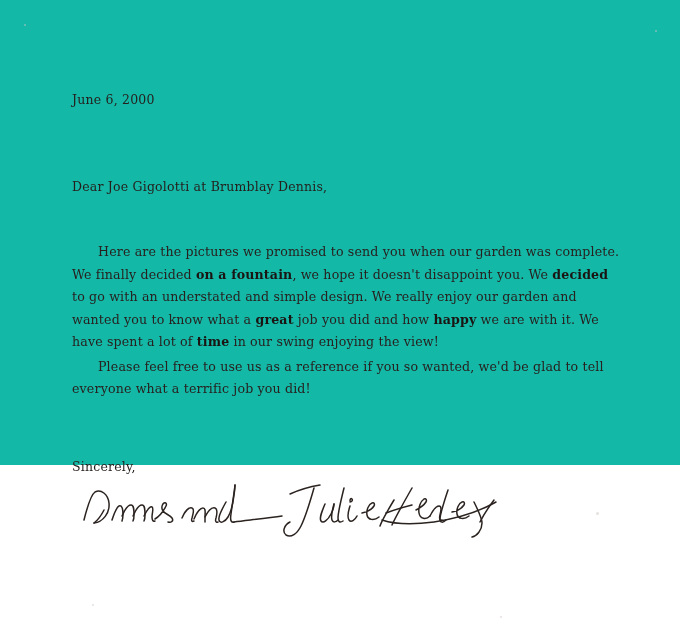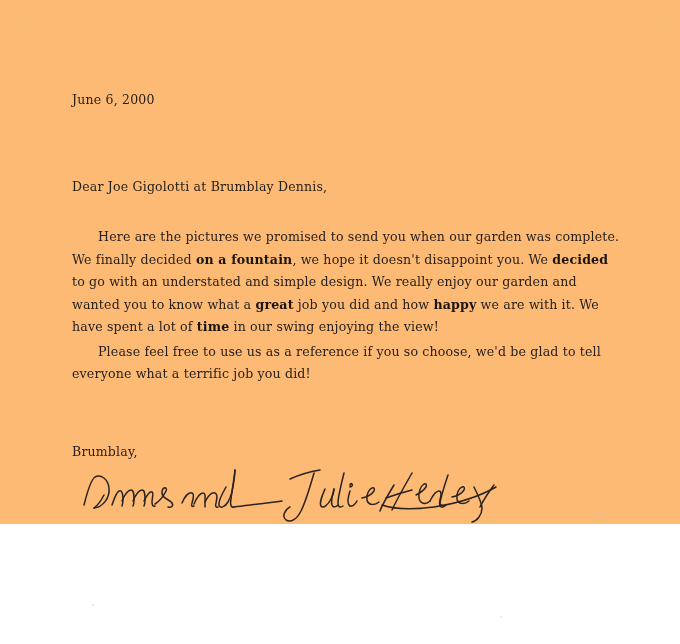--- a/index.html
+++ b/index.html
@@ -10,22 +10,22 @@
     width: 680px;
     height: 644px;
     background: #ffffff;
     font-family: "DejaVu Serif", serif;
     color: #1d1a1a;
     overflow: hidden;
   }
   .page {
     position: relative;
     width: 680px;
-    height: 524px;
-    background: #fdba74;
+    height: 465px;
+    background: #14b8a6;
   }
   
   .scan-speck {
     position: absolute;
     background: #cfc9c4;
     border-radius: 50%;
     opacity: .55;
   }
   .letter {
     position: absolute;
@@ -38,21 +38,21 @@
     letter-spacing: .2px;
     color: #241f1d;
   }
   .salutation {
     margin-top: 72px;
     font-size: 12.5px;
     letter-spacing: .2px;
     color: #241f1d;
   }
   .body-block {
-    margin-top: 32px;
+    margin-top: 47px;
   }
   .para {
     font-size: 12.6px;
     line-height: 22.5px;
     color: #272120;
     text-indent: 26px;
     margin: 0;
     letter-spacing: .15px;
   }
   .para + .para {
@@ -100,24 +100,24 @@
 
   <div class="letter">
 
     <div class="date-line">June 6, 2000</div>
 
     <div class="salutation">Dear Joe Gigolotti at Brumblay Dennis,</div>
 
     <div class="body-block">
       <p class="para"><span>Here are the pictures we promised to send you when our garden was complete.  We finally decided </span><span class="bolder">on a fountain</span><span>, we hope it doesn't disappoint you.  We </span><span class="bolder">decided</span><span> to go with an understated and simple design.  We really enjoy our garden and wanted you  to know what a </span><span class="bolder">great</span><span>  job you did and how </span><span class="bolder">happy</span><span>  we are with it.  We  have spent a lot of </span><span class="bolder">time</span><span> in our swing enjoying the view!</span></p>
 
-      <p class="para">Please feel free to use us as a reference if you so choose, we'd be glad to tell everyone what a terrific job you did!</p>
+      <p class="para">Please feel free to use us as a reference if you so wanted, we'd be glad to tell everyone what a terrific job you did!</p>
     </div>
 
-    <div class="closing">Brumblay,</div>
+    <div class="closing">Sincerely,</div>
 
     <div class="signature">
       <span class="sr-only">Dennis and Julie Hanley</span>
       <svg width="460" height="62" viewBox="0 0 460 62" fill="none" xmlns="http://www.w3.org/2000/svg" aria-hidden="true">
         <g stroke="#2b2320" stroke-width="1.5" stroke-linecap="round" fill="none">
 
           <path d="M2 40 C6 24 10 14 13 12 C19 9 26 14 27 23 C28 33 21 42 12 43"></path>
           <path d="M12 43 C16 40 20 34 22 30"></path>
           <path d="M30 40 C33 31 35 27 37 26 C40 25 41 29 41 34 C41 38 40 41 40 41"></path>
           <path d="M40 36 C43 29 46 25 49 25 C52 25 52 30 52 35 C52 39 51 41 51 41"></path>

